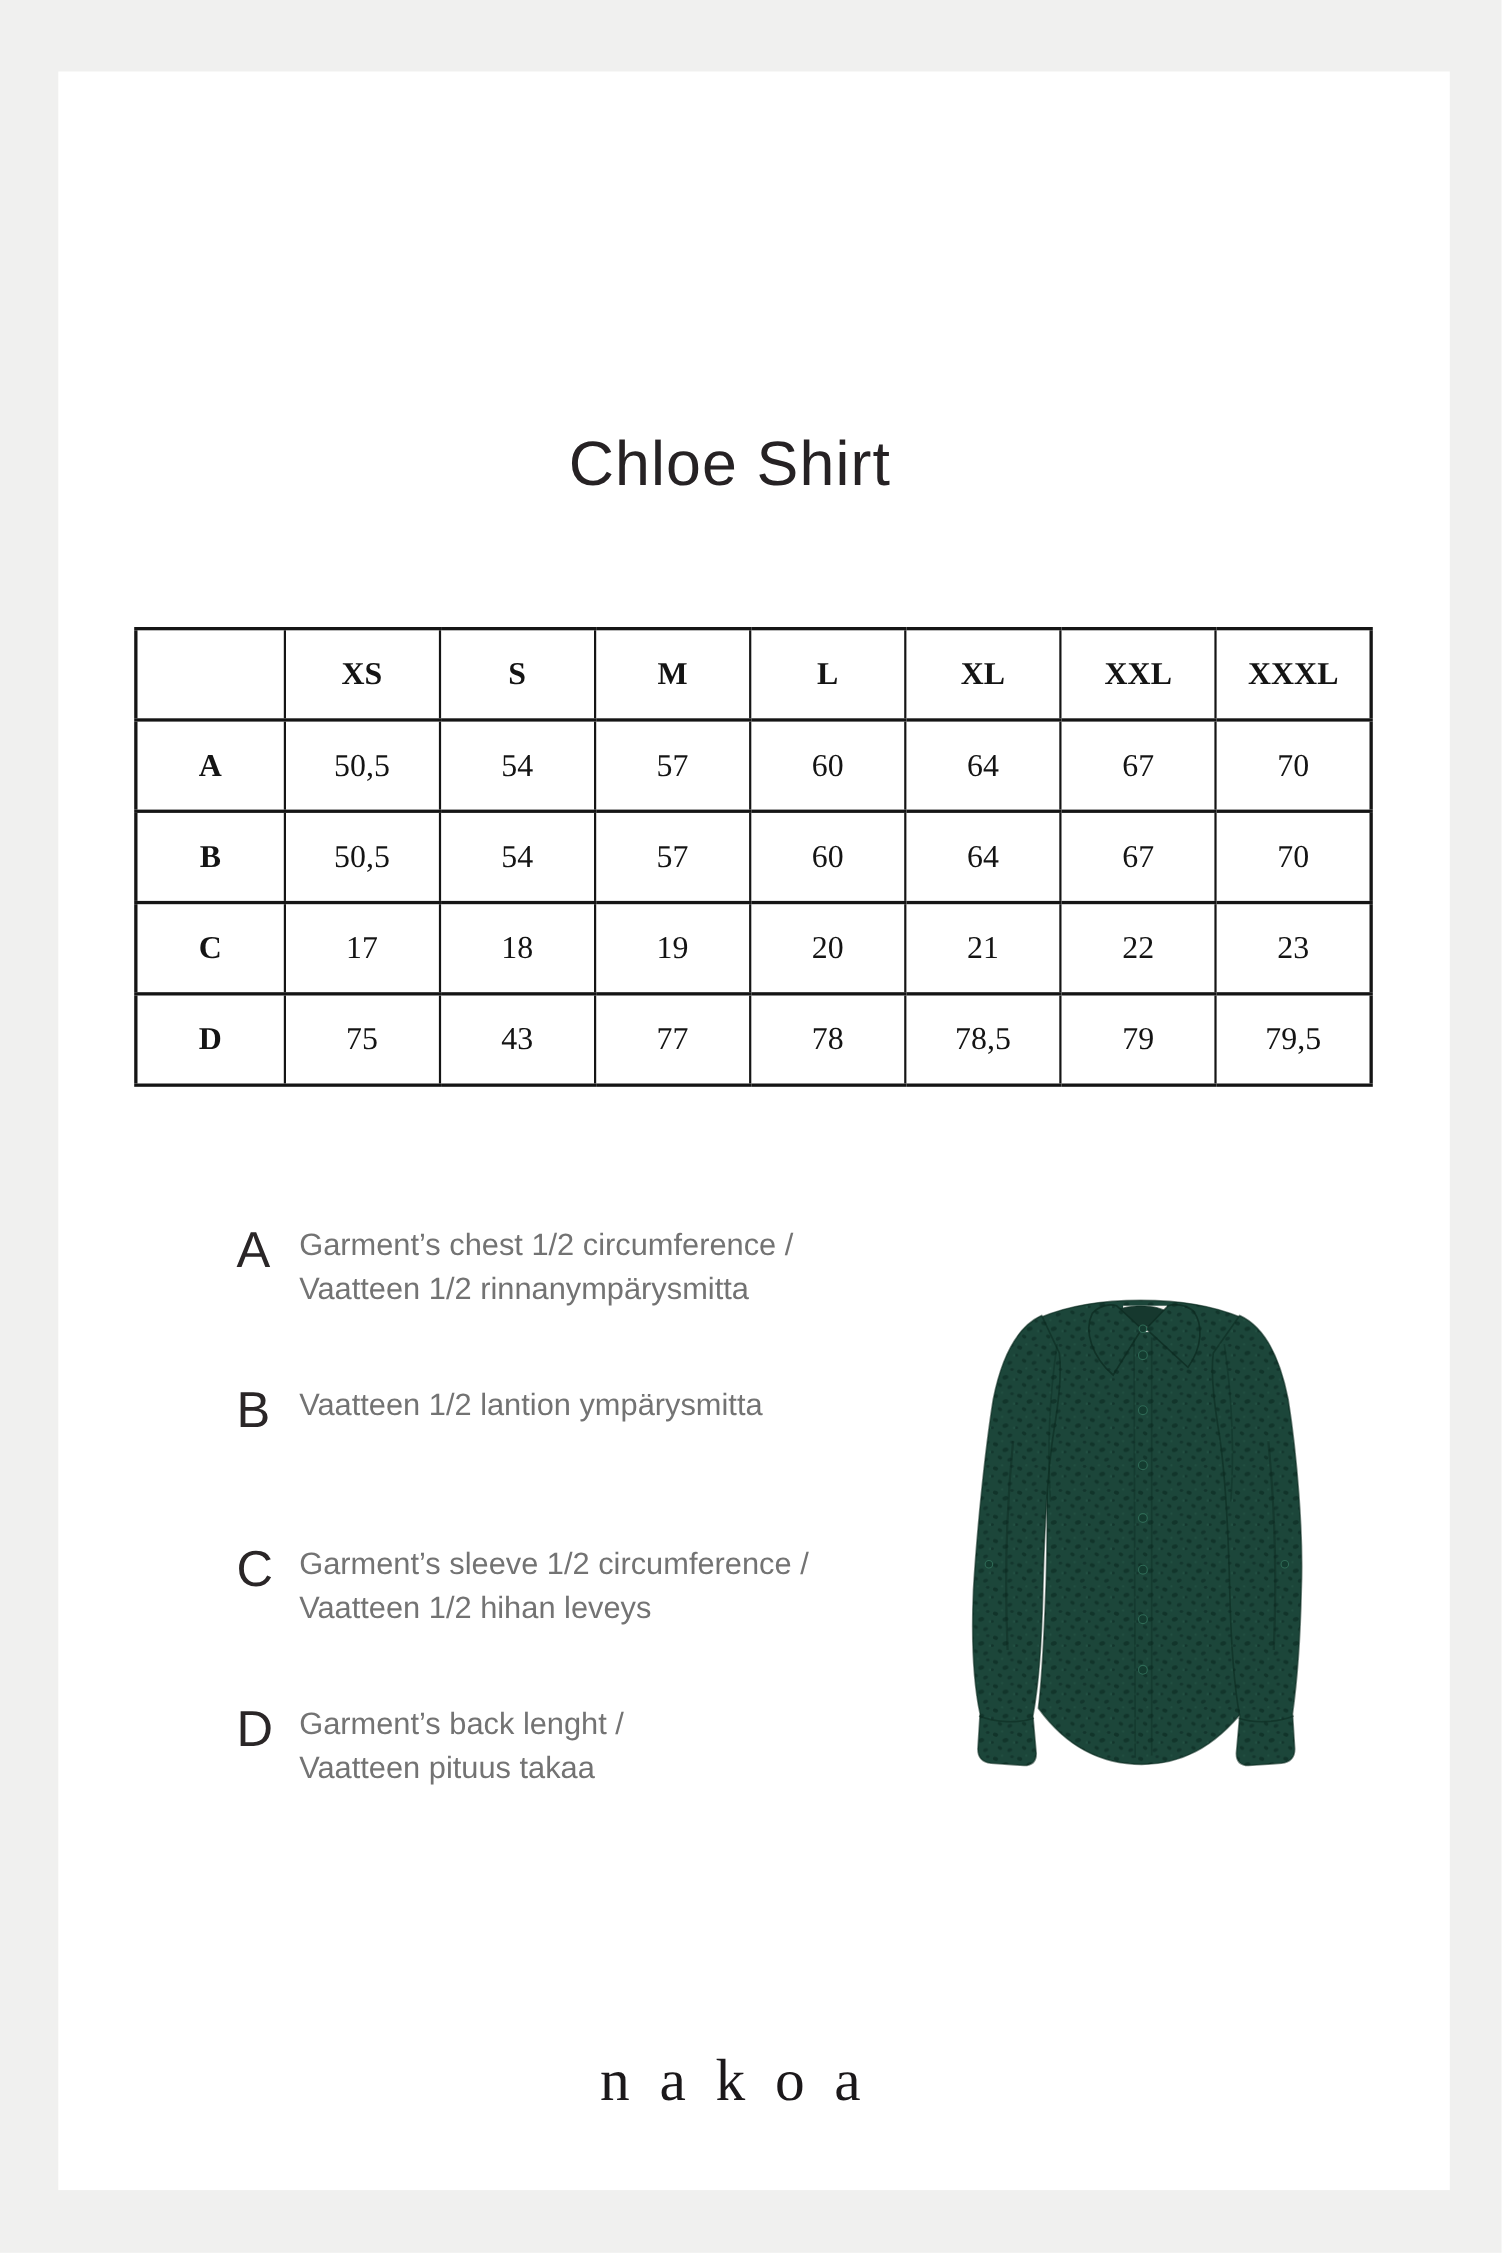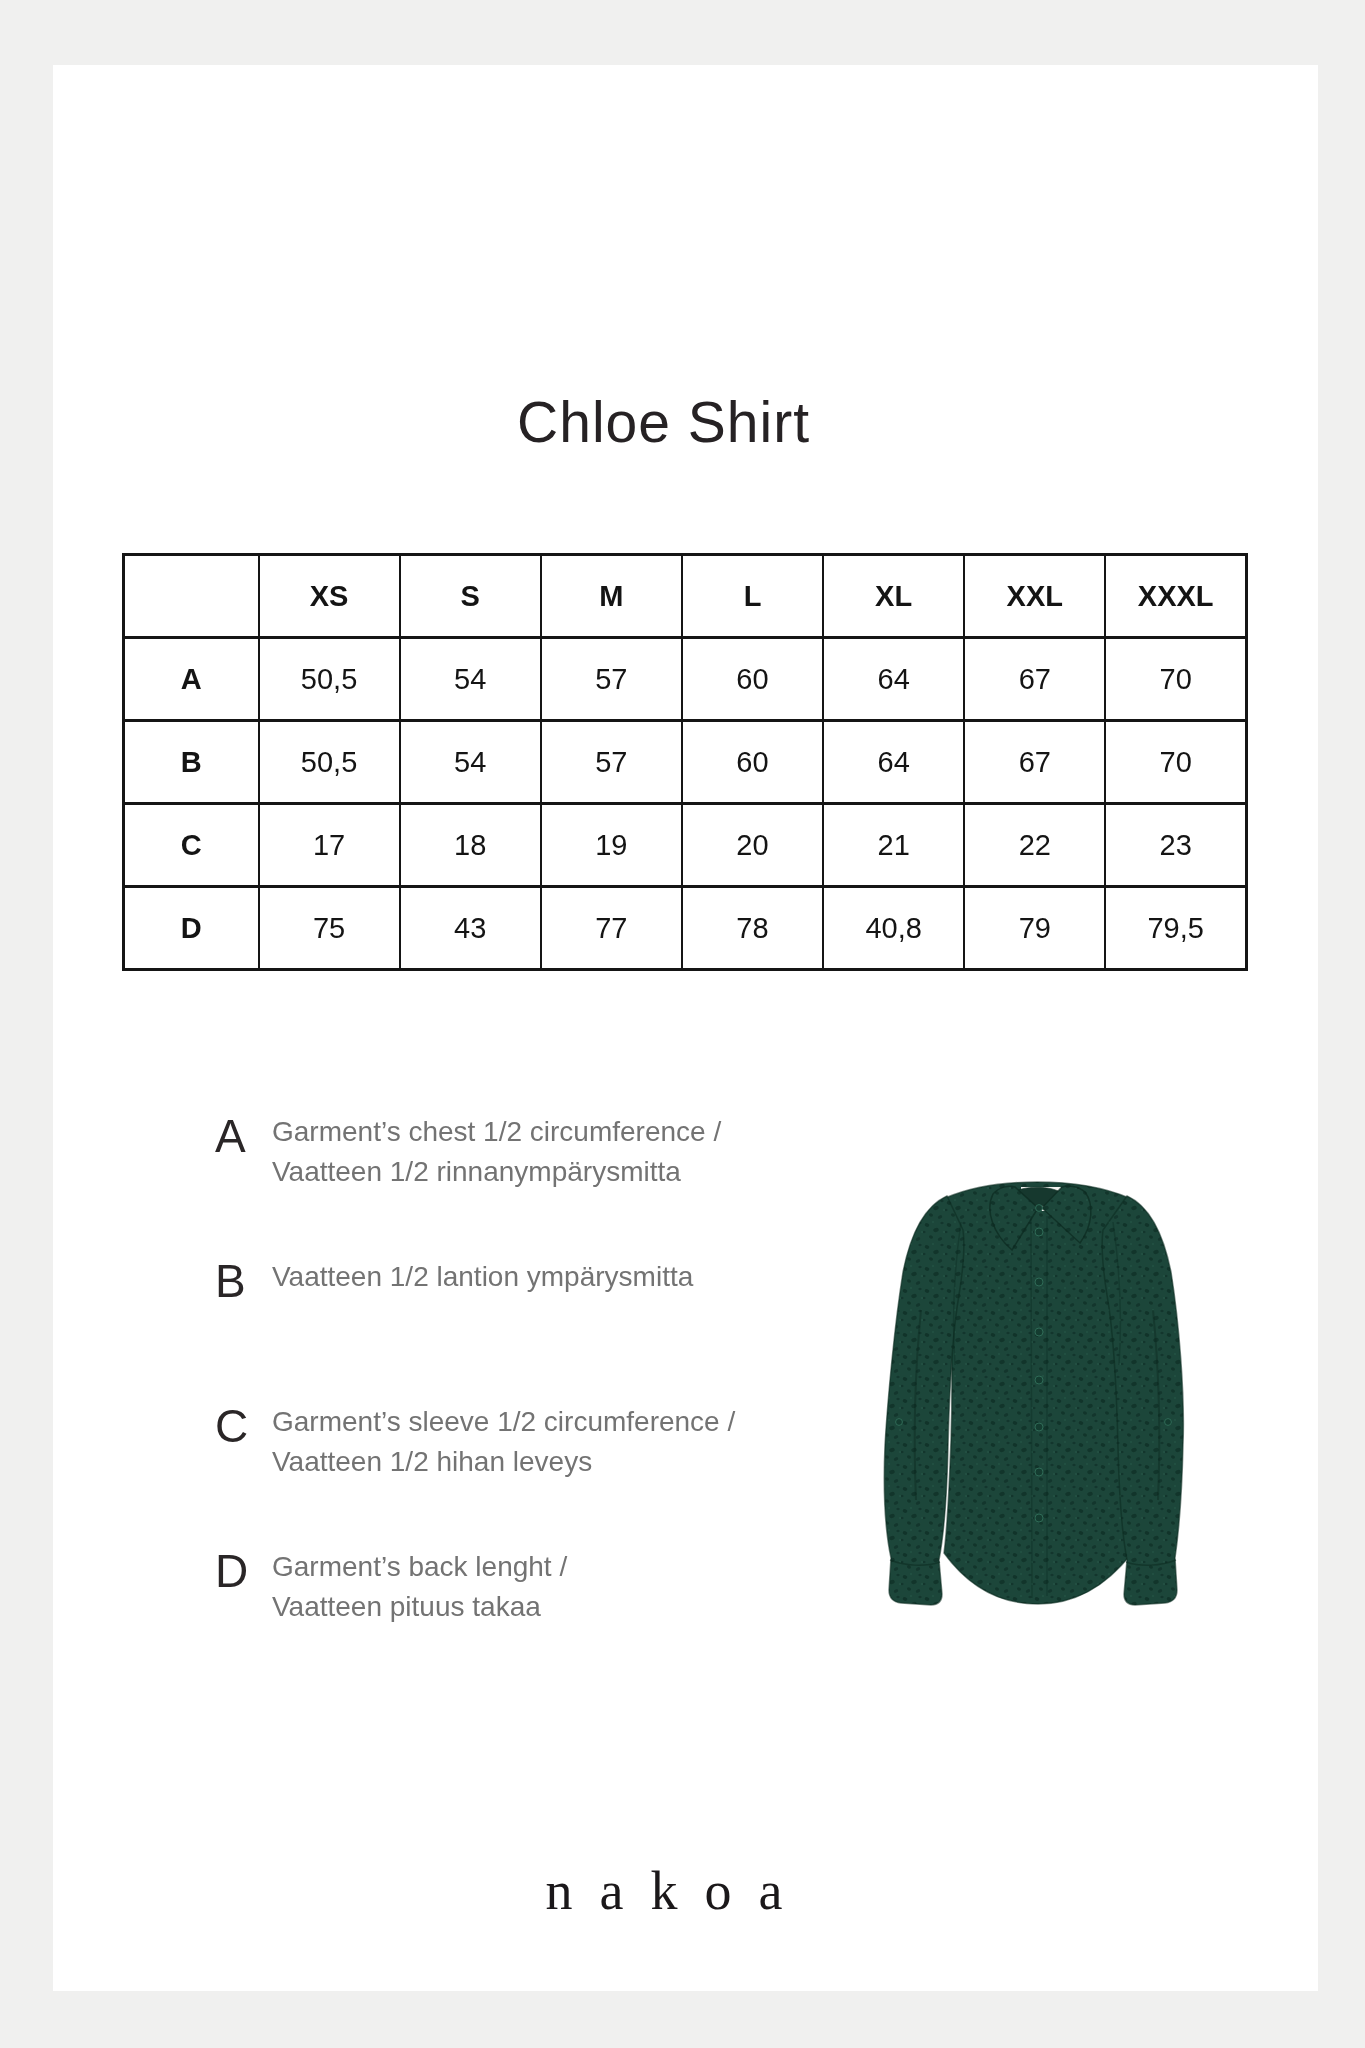--- a/index.html
+++ b/index.html
@@ -18,24 +18,24 @@
   }
   .doc-title{
     position:absolute;top:324px;left:0;width:100%;
     margin:0;text-align:center;
     font-size:57px;font-weight:400;letter-spacing:1px;
     color:#262224;
     transform:translateX(-22px);
   }
   
   .size-table{
-    position:absolute;left:69px;top:488px;
+    position:absolute;left:69px;top:505px;
     width:1126px;
     border-collapse:collapse;table-layout:fixed;
-    font-family:Liberation Sans, sans-serif;
+    font-family:Liberation Serif, serif;
     color:#141414;
   }
   .size-table th,.size-table td{
     border-left:2px solid #151515;
     border-right:2px solid #151515;
     border-top:3px solid #151515;
     border-bottom:3px solid #151515;
     height:80px;
     text-align:center;vertical-align:middle;
     font-size:29px;
@@ -147,21 +147,21 @@
             <td>21</td>
             <td>22</td>
             <td>23</td>
           </tr>
           <tr>
             <th>D</th>
             <td>75</td>
             <td>43</td>
             <td>77</td>
             <td>78</td>
-            <td>40,8</td>
+            <td>78,5</td>
             <td>79</td>
             <td>79,5</td>
           </tr>
         </tbody>
     </table>
 
     <div class="legend">
       <div class="legend-item">
         <div class="legend-letter">A</div>
         <div class="legend-text">

